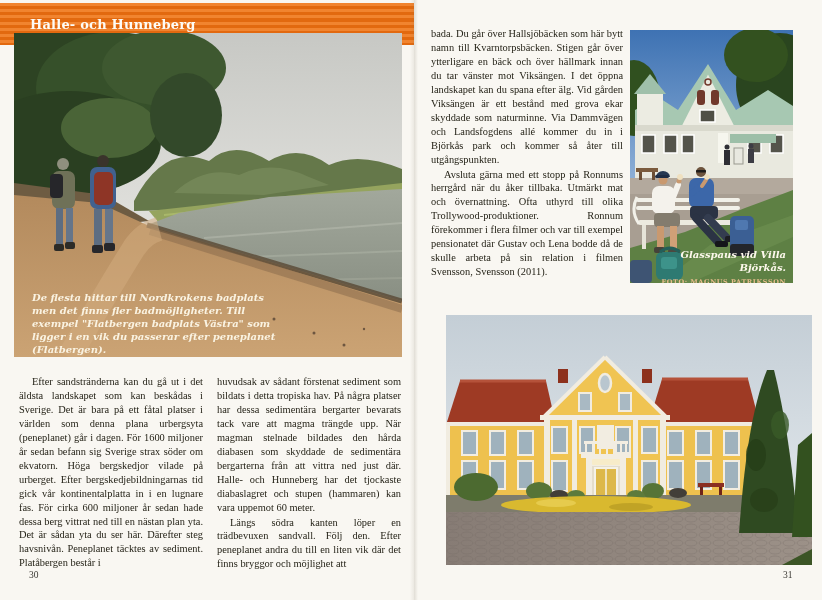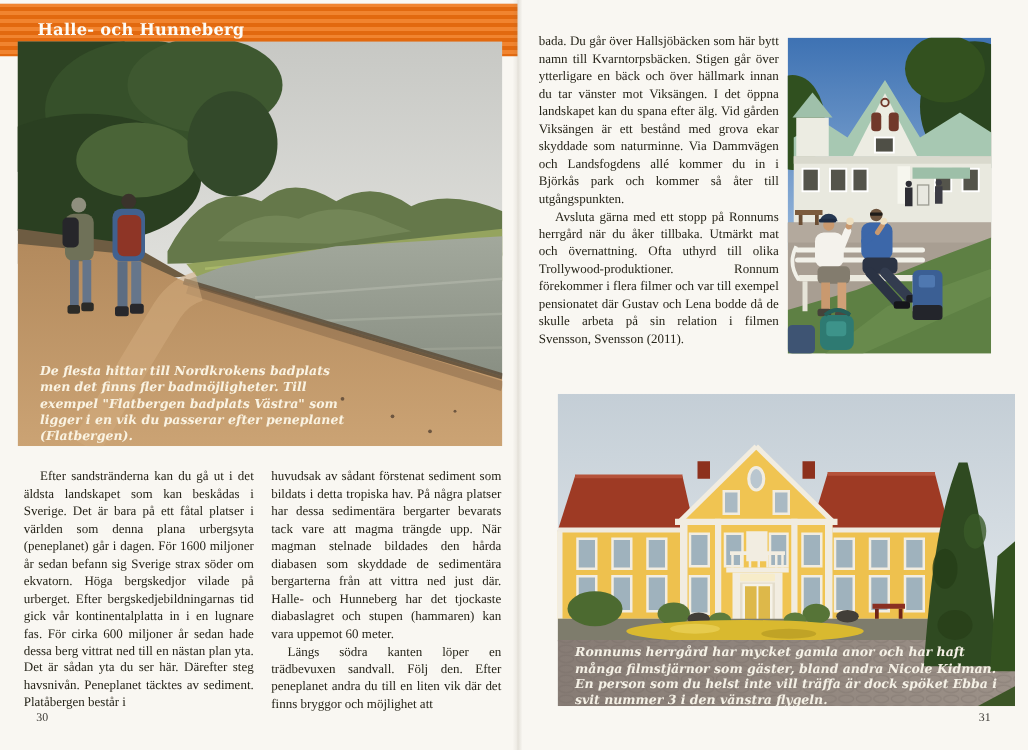--- a/index.html
+++ b/index.html
@@ -231,20 +231,24 @@
       <g>
         <rect x="26" y="222" width="27" height="28" rx="6" fill="#2e7a72"></rect>
         <rect x="31" y="227" width="16" height="12" rx="3" fill="#3d938a"></rect>
         <path d="M30,222 q10,-8 20,0" stroke="#245f59" stroke-width="3" fill="none"></path>
         <rect x="0" y="230" width="22" height="23" rx="4" fill="#3e5473"></rect>
         <rect x="100" y="186" width="24" height="34" rx="5" fill="#3b5f94"></rect>
         <rect x="100" y="214" width="24" height="12" rx="3" fill="#23252b"></rect>
         <rect x="105" y="190" width="13" height="10" rx="2" fill="#4f78b0"></rect>
       </g>
     </svg>
+    <div class="caption cap-villa">
+      <span>Glasspaus vid Villa Björkås.</span>
+      <span class="credit">FOTO: MAGNUS PATRIKSSON</span>
+    </div>
   </div>
 
   <div class="photo photo-manor">
     <svg width="366" height="250" viewBox="0 0 366 250" preserveAspectRatio="none">
       <defs>
         <linearGradient id="mgSky" x1="0" y1="0" x2="0" y2="1">
             <stop offset="0" stop-color="#c4ced6"></stop>
             <stop offset="1" stop-color="#e8edf0"></stop>
           </linearGradient>
         <linearGradient id="cobGrad" x1="0" y1="0" x2="1" y2="0">
@@ -354,20 +358,19 @@
       </g>
       <g>
         <path d="M321,55 C305,95 298,150 293,218 L352,218 C347,150 338,95 328,55 Z" fill="#2f4a21"></path>
         <ellipse cx="310" cy="140" rx="10" ry="16" fill="#263d18" opacity="0.8"></ellipse>
         <ellipse cx="334" cy="110" rx="9" ry="14" fill="#3a5a28" opacity="0.8"></ellipse>
         <ellipse cx="318" cy="185" rx="14" ry="12" fill="#263d18" opacity="0.7"></ellipse>
       </g>
       <polygon points="352,130 366,118 366,222 346,222" fill="#33511f"></polygon>
       <polygon points="336,250 366,234 366,250" fill="#3c5526"></polygon>
     </svg>
-    <div class="caption cap-manor">Ronnums herrgård har mycket gamla anor och har haft många filmstjärnor som gäster, bland andra Nicole Kidman. En person som du helst inte vill träffa är dock spöket Ebba i svit nummer 3 i den vänstra flygeln.</div>
   </div>
 
   <div class="pagenum pn-left">30</div>
   <div class="pagenum pn-right">31</div>
 
   <div class="gutter"></div>
 </div>
 
 </body></html>

